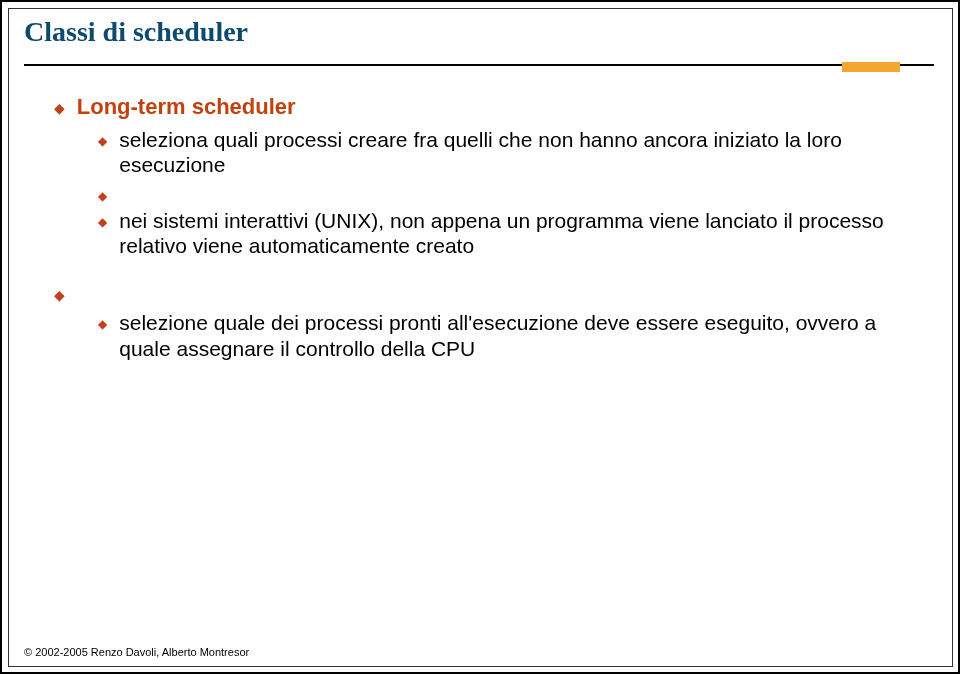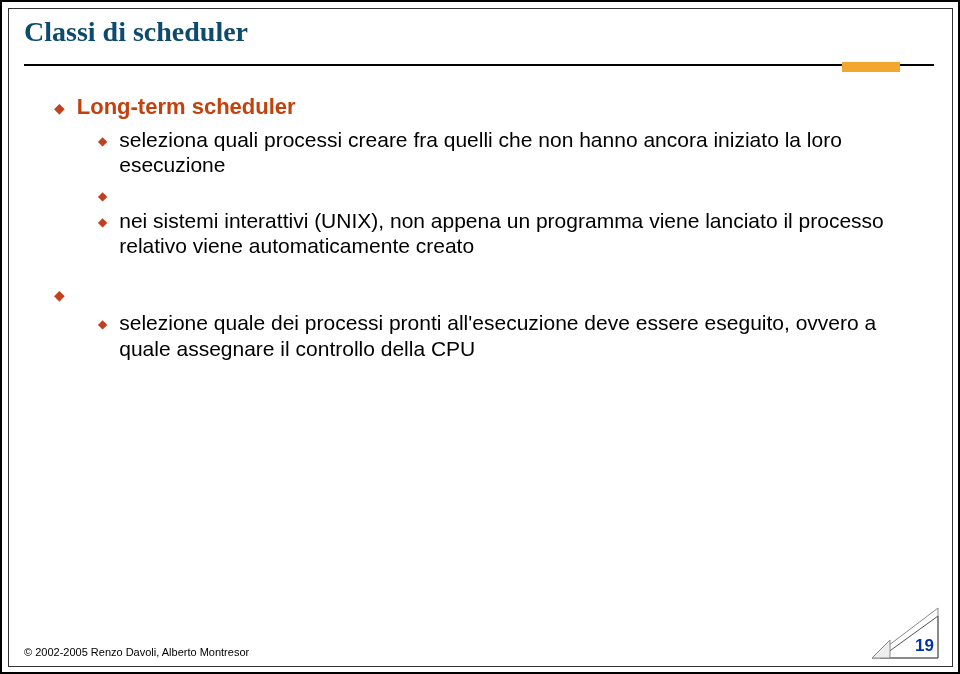--- a/index.html
+++ b/index.html
@@ -100,21 +100,13 @@
       <div class="lvl2">
         <span class="bullet">◆</span>
         <span>selezione quale dei processi pronti all'esecuzione deve essere eseguito, ovvero a quale assegnare il controllo della CPU</span>
       </div>
     </div>
 
   </div>
 
   <div class="footer">© 2002-2005 Renzo Davoli, Alberto Montresor</div>
 
-  <div class="pagecorner">
-    <svg viewBox="0 0 70 54">
-      <polygon points="2,52 68,52 68,2" fill="none" stroke="#888" stroke-width="1"></polygon>
-      <polygon points="10,52 68,52 68,10" fill="none" stroke="#555" stroke-width="1"></polygon>
-      <polygon points="2,52 20,52 20,34" fill="#eee" stroke="#888" stroke-width="1"></polygon>
-    </svg>
-    <div class="pagenum">19</div>
-  </div>
 </div>
 
 </body></html>

